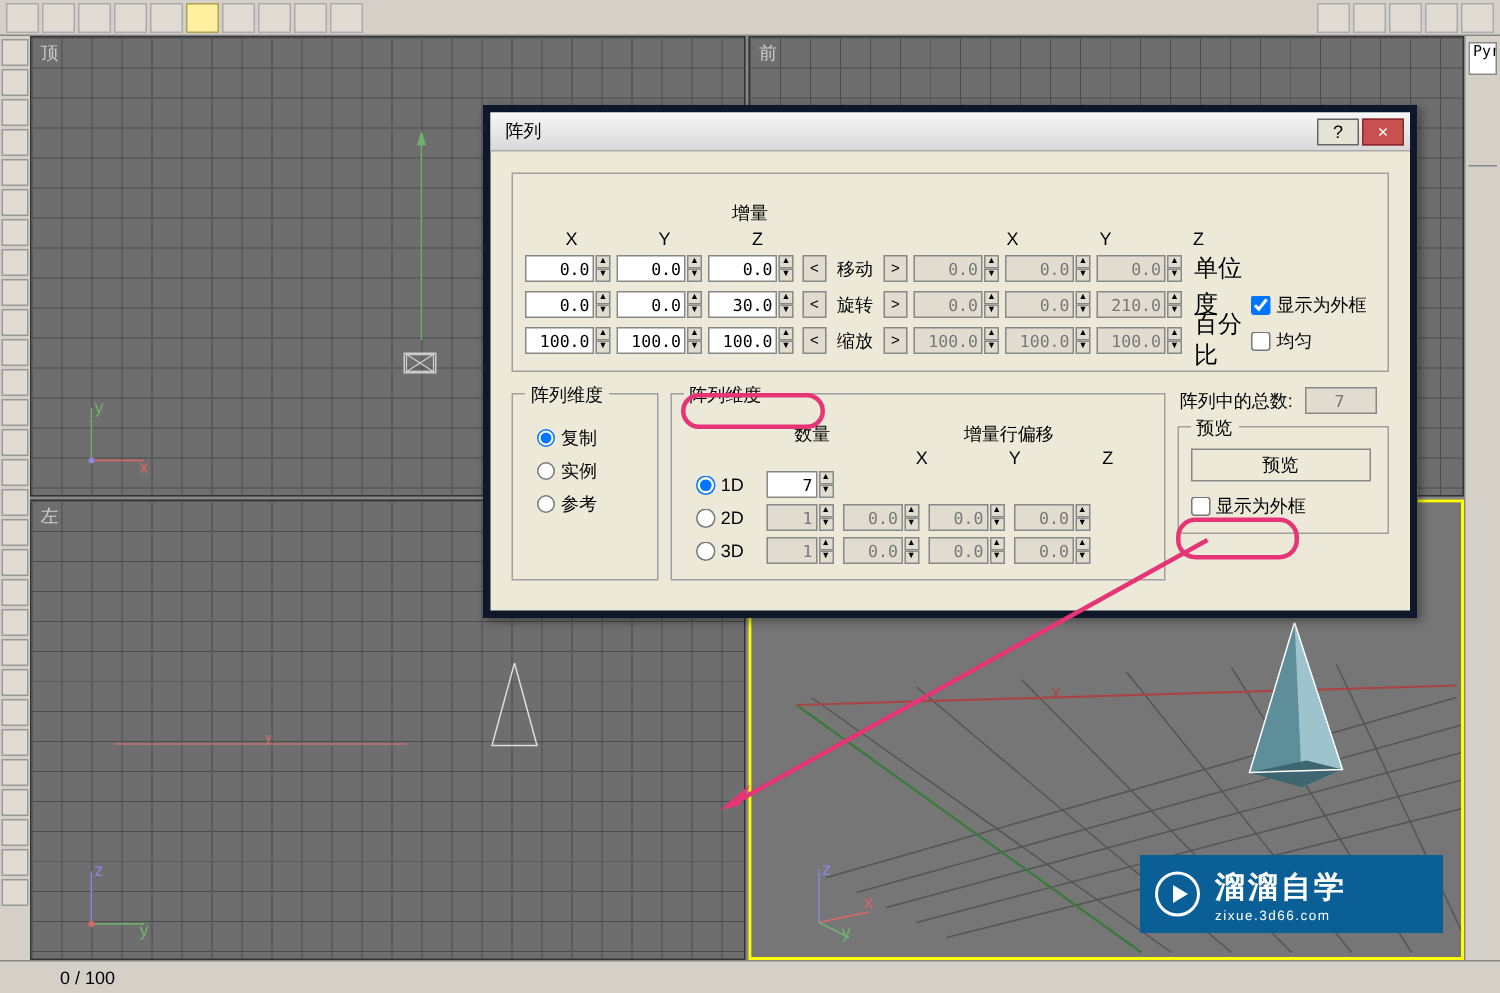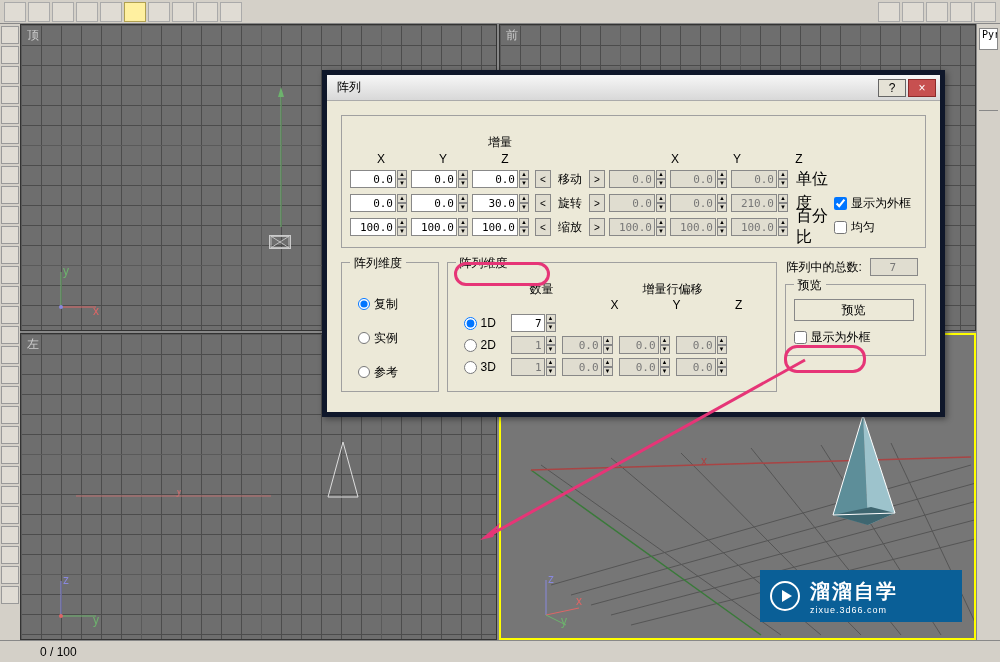--- a/index.html
+++ b/index.html
@@ -71,21 +71,21 @@
     .spin .sp-btns { display: flex; flex-direction: column; margin-left: 1px; }
     .spin .sp-up, .spin .sp-down { width: 10px; height: 9px; background: #e0ddd0; border: 1px solid #888; font-size: 6px; line-height: 6px; text-align: center; }
     .arrow-btn { width: 16px; height: 18px; border: 1px solid #888; background: #e0ddd0; display: inline-flex; align-items: center; justify-content: center; font-size: 10px; margin: 0 2px; }
     .midlbl { width: 30px; text-align: center; font-size: 12px; }
     .unitlbl { width: 40px; text-align: left; font-size: 16px; padding-left: 4px; }
     .chk { display: inline-flex; align-items: center; gap: 4px; font-size: 12px; }
     .chk input { width: 13px; height: 13px; }
 
     .lower-row { display: flex; gap: 8px; }
     .obj-type { width: 108px; }
-    .radio-row { display: flex; align-items: center; height: 22px; gap: 4px; padding-left: 8px; font-size: 12px; margin-top: 12px; }
+    .radio-row { display: flex; align-items: center; height: 22px; gap: 4px; padding-left: 8px; font-size: 12px; }
     .radio-row input { width: 12px; height: 12px; }
 
     .dim-box { flex: 1; }
     .dim-hdr { display: flex; padding-left: 50px; }
     .dim-hdr .h1 { width: 72px; text-align: center; font-size: 12px; }
     .dim-hdr .h2 { flex: 1; text-align: center; font-size: 12px; }
     .dim-row { display: flex; align-items: center; height: 22px; gap: 4px; padding-left: 8px; }
     .dim-row .dlbl { width: 26px; font-size: 12px; }
 
     .right-col { width: 160px; display: flex; flex-direction: column; gap: 6px; }

